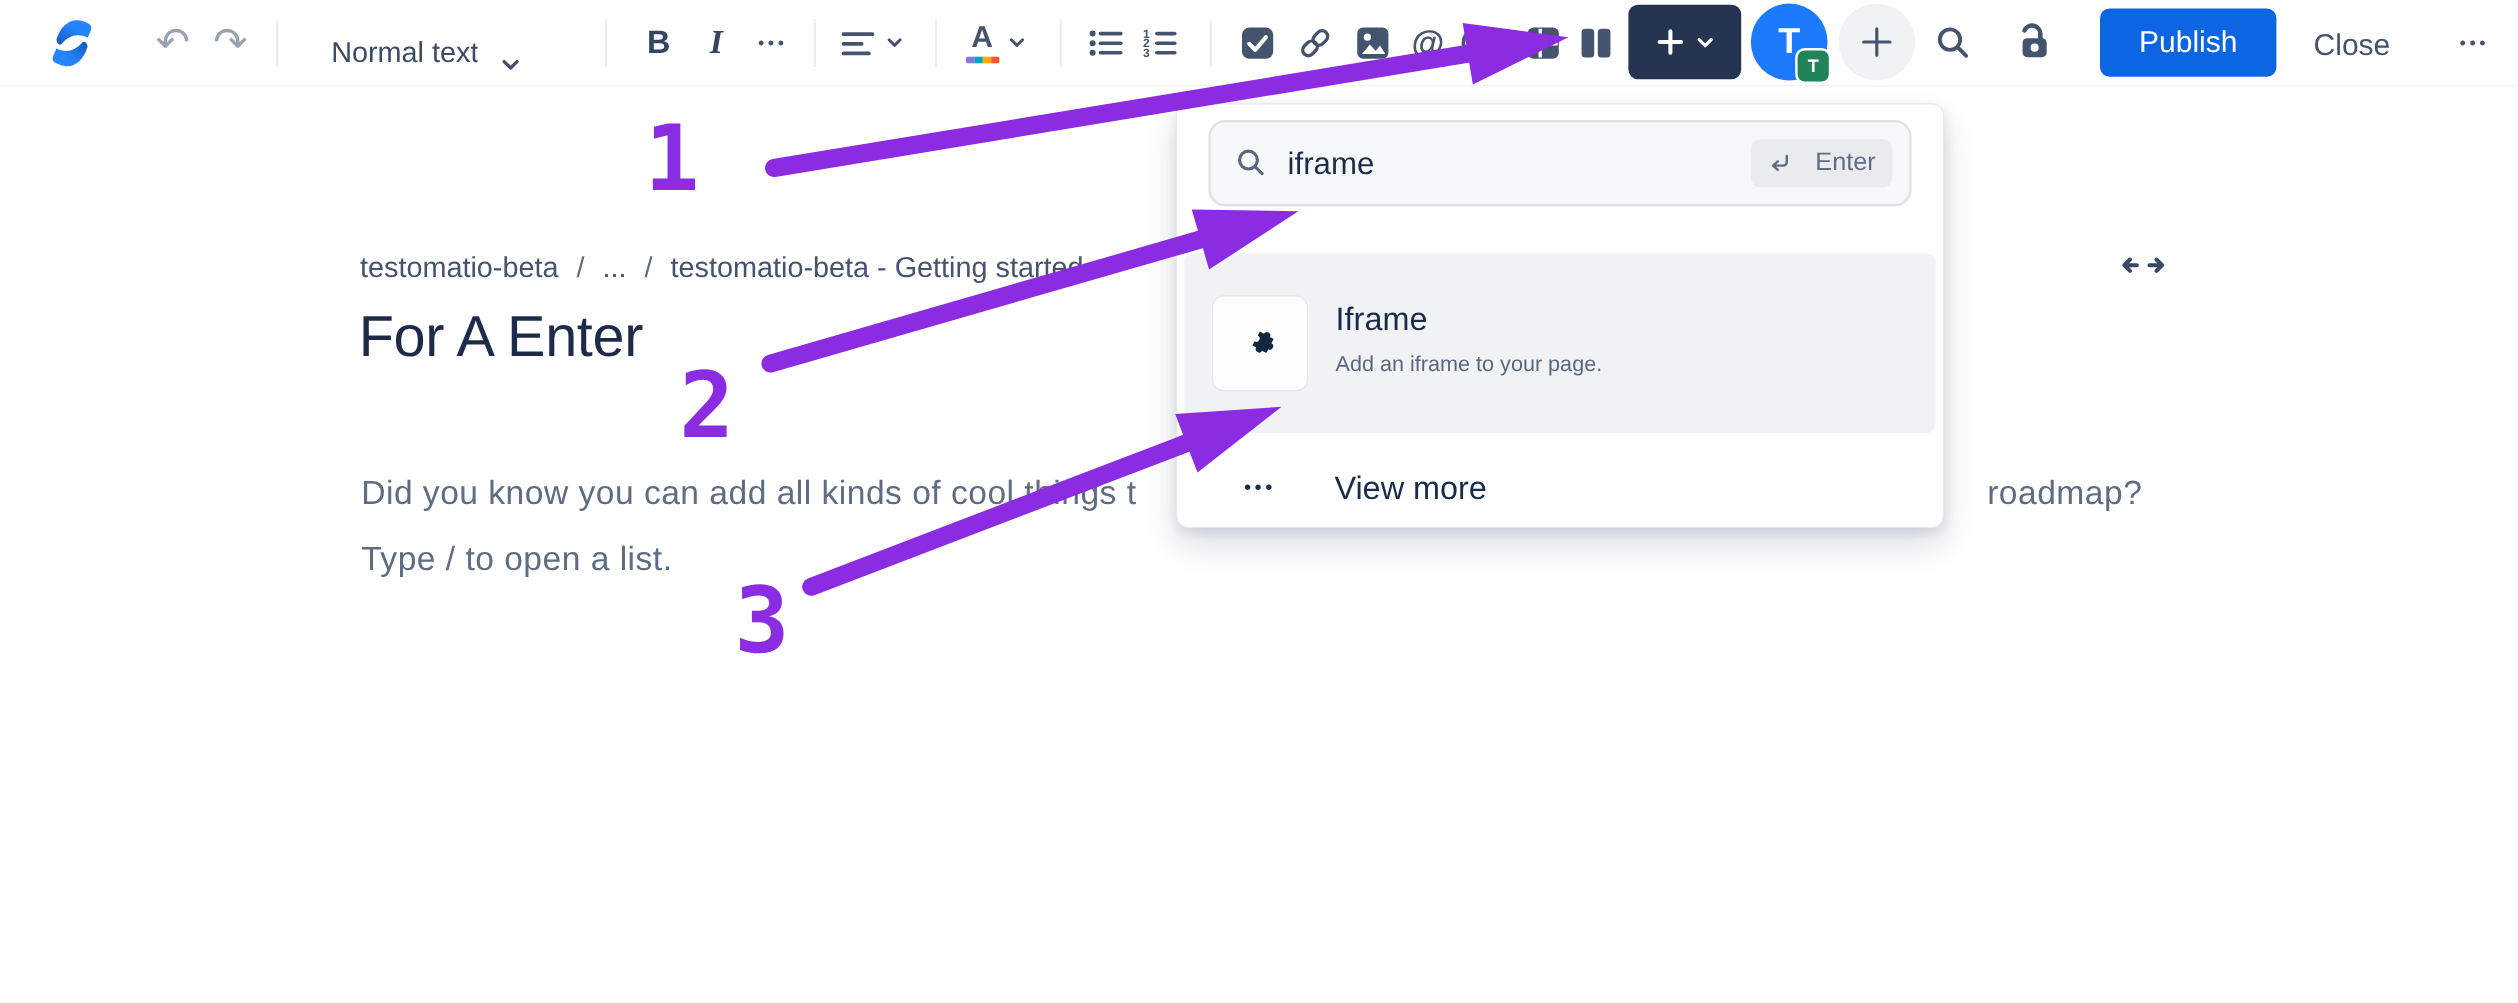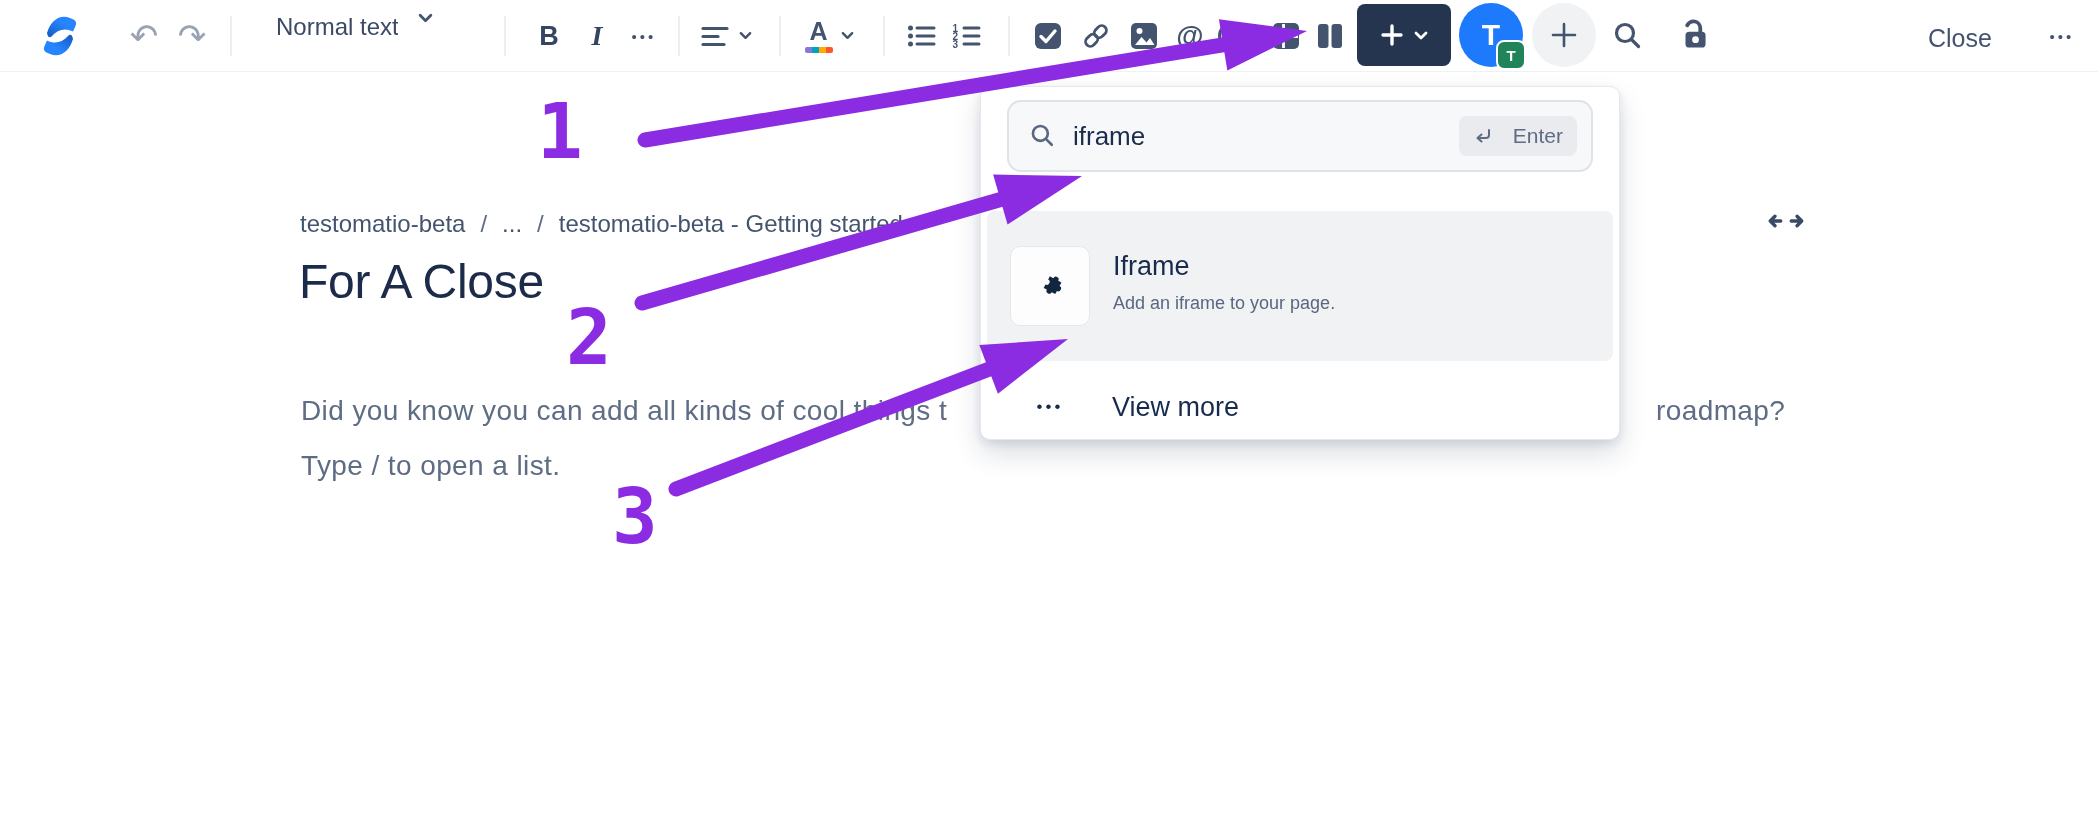--- a/index.html
+++ b/index.html
@@ -8,21 +8,21 @@
     position:relative; width:2098px; height:836px; overflow:hidden; background:#fff;
     font-family:"Liberation Sans","DejaVu Sans",sans-serif; color:#172B4D;
   }
   
   .toolbar { position:absolute; top:0; left:0; right:0; height:72px; background:#fff;
              border-bottom:1px solid #F0F1F4; z-index:5; }
   .tb { position:absolute; top:50%; transform:translateY(-50%); display:flex; align-items:center; justify-content:center; }
   .tb-btn { border-radius:6px; cursor:pointer; }
   .divider { position:absolute; top:16px; width:2px; height:40px; background:#EDEEF2; }
   .undo-redo { color:#98A2B3; font-size:34px; font-family:"DejaVu Sans",sans-serif; }
-  .style-drop { height:46px; padding:0 10px; border-radius:6px; display:flex; align-items:flex-start; gap:20px; }
+  .style-drop { height:46px; padding:0 10px; border-radius:6px; display:flex; align-items:flex-end; gap:20px; }
   .style-label { width:122px; overflow:hidden; white-space:nowrap; font-size:24px; font-weight:500; color:#3B4A66; }
   .fmt-b { font-size:27px; font-weight:700; color:#344563; }
   .fmt-i { font-size:28px; font-weight:600; font-style:italic; font-family:"Liberation Serif","DejaVu Serif",serif; color:#344563; }
   .dots { font-size:15px; letter-spacing:3px; color:#44546F; white-space:nowrap; }
   .color-a { display:flex; flex-direction:column; align-items:center; gap:3px; }
   .color-a .a { font-size:25px; font-weight:700; color:#44546F; line-height:1; }
   .color-bar { display:flex; width:28px; height:6px; border-radius:2px; overflow:hidden; }
   .color-bar i { flex:1; }
   .mention { font-size:28px; font-weight:600; color:#44546F; }
   .plus-drop { position:absolute; left:1357px; top:4px; width:94px; height:62px; background:#25344F;
@@ -267,37 +267,38 @@
       </svg>
     </div>
     <div class="tb tb-btn" style="left:1674px; width:42px;">
       <svg width="38" height="38" viewBox="0 0 36 36">
         <path d="M23 15 V10.5 a6.5 6.5 0 0 0 -12.4 -2.6" fill="none" stroke="#44546F" stroke-width="3.6" stroke-linecap="round"></path>
         <rect x="9" y="14" width="19" height="15" rx="3.5" fill="#44546F"></rect>
         <circle cx="18.5" cy="21.5" r="3.2" fill="#fff"></circle>
       </svg>
     </div>
 
+    <button class="publish">Publish</button>
     <div class="close-btn">
       <span>Close</span>
     </div>
     <div class="tb tb-btn dots" style="left:2038px; width:48px;">
       <span>•••</span>
     </div>
   </div>
 
   <div class="breadcrumb">
     <span class="bc-item">testomatio-beta</span>
     <span class="bc-sep">/</span>
     <span class="bc-item">...</span>
     <span class="bc-sep">/</span>
     <span class="bc-item">testomatio-beta - Getting started</span>
   </div>
 
-  <div class="page-title">For A Close</div>
+  <div class="page-title">For A Enter</div>
 
   <div class="body-text bt1">Did you know you can add all kinds of cool things t</div>
   <div class="body-text bt1r">roadmap?</div>
   <div class="body-text bt2">Type / to open a list.</div>
 
   <div class="expand-btn">
     <svg width="42" height="24" viewBox="0 0 40 22">
       <g fill="none" stroke="#3A4A66" stroke-width="3.2" stroke-linecap="round" stroke-linejoin="round">
         <path d="M15 11 H6 M9.5 6.5 L5 11 l4.5 4.5"></path>
         <path d="M25 11 h9 M30.5 6.5 L35 11 l-4.5 4.5"></path>

